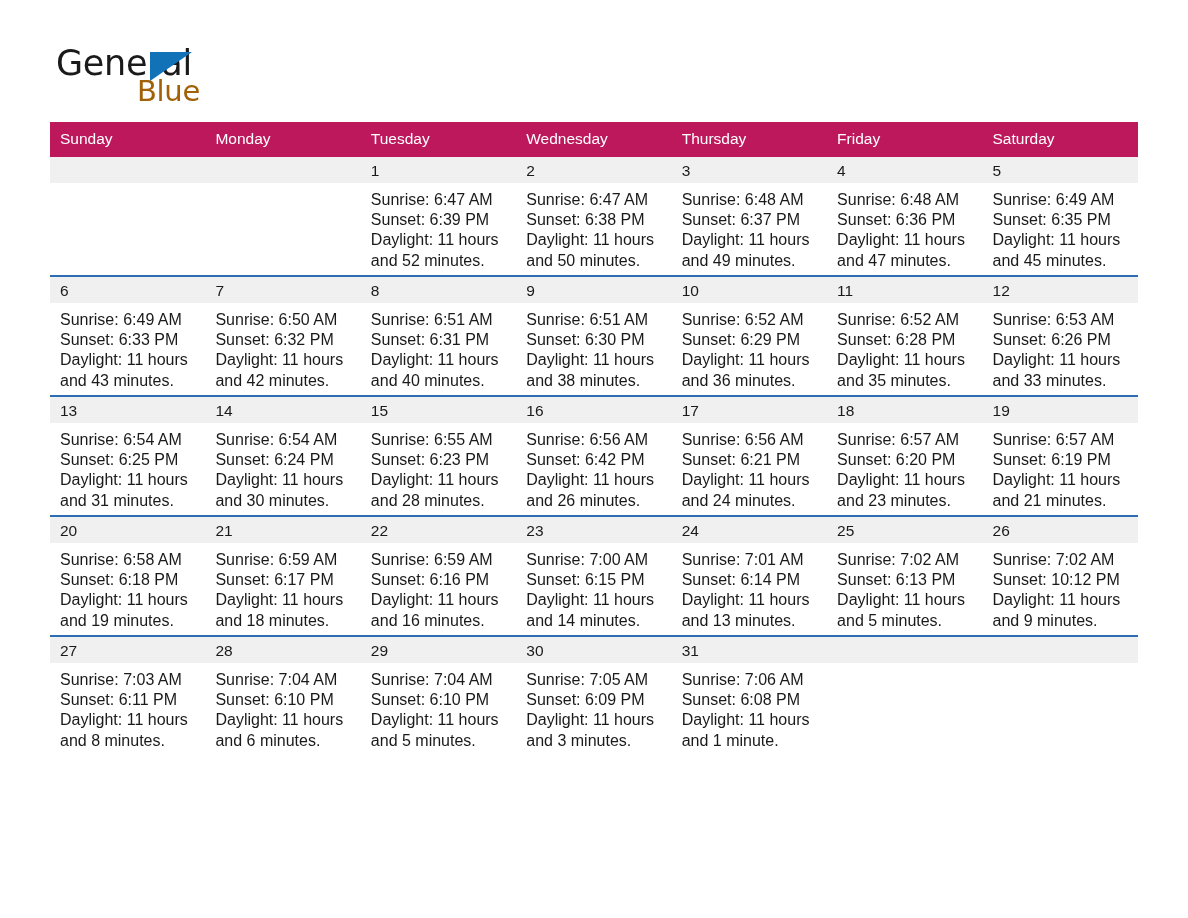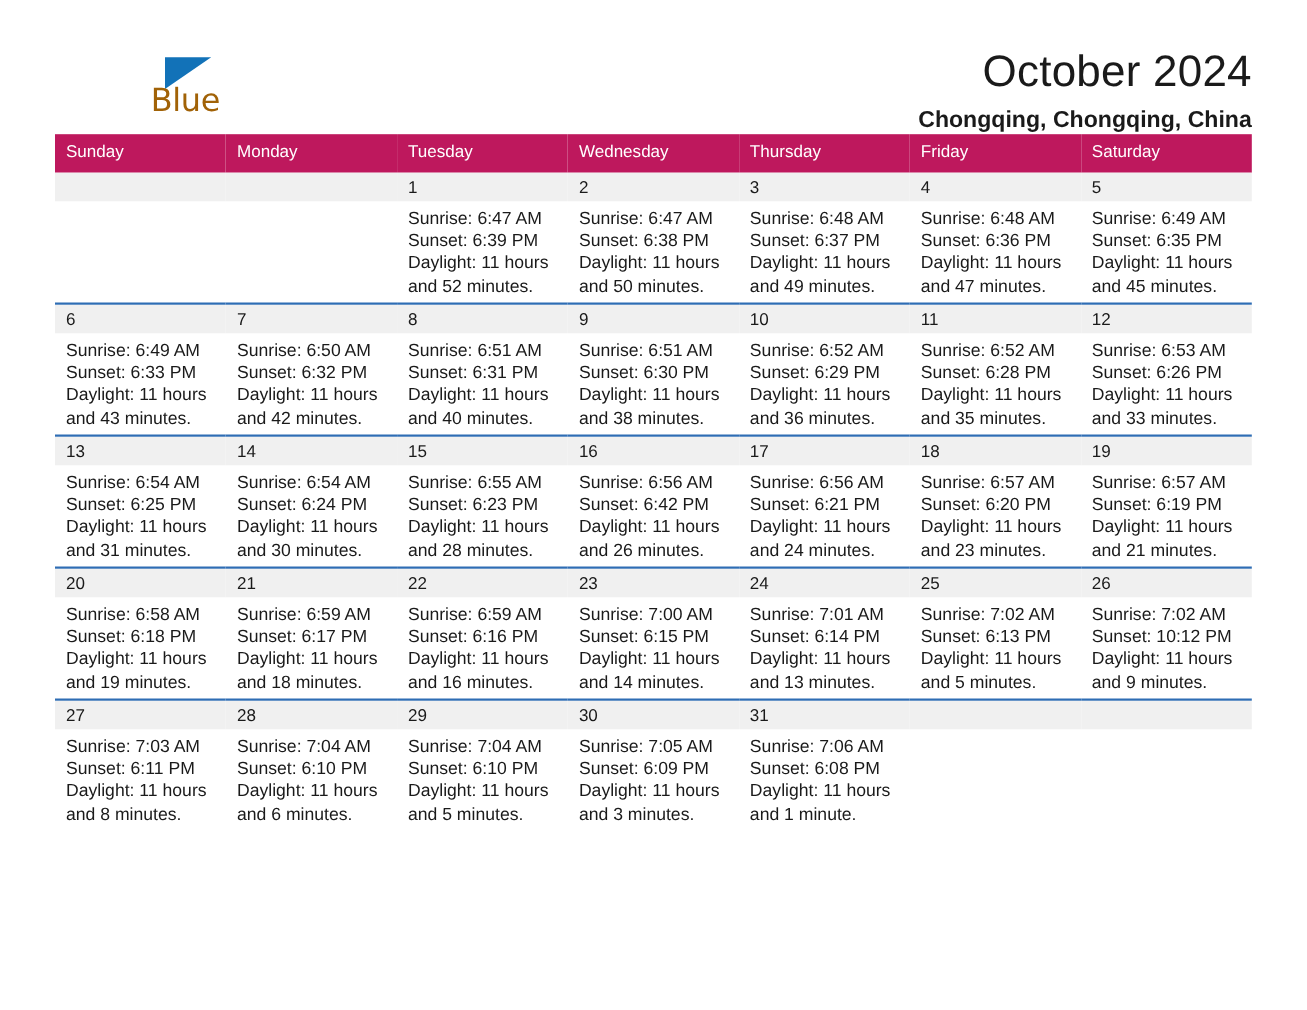--- a/index.html
+++ b/index.html
@@ -143,28 +143,25 @@
   }
 </style>
 </head>
 <body>
 
 <div class="page">
 
   <div class="masthead">
 
     <div class="logo">
+      <span class="logo-general">General</span>
       <span class="logo-tri-shape"></span>
       <span class="logo-blue">Blue</span>
     </div>
 
-    <div class="titles">
-      <div class="cal-title">October 2024</div>
-      <div class="cal-subtitle">Chongqing, Chongqing, China</div>
-    </div>
 
   </div>
 
   <table class="calendar">
     <thead>
       <tr>
         <th>Sunday</th>
         <th>Monday</th>
         <th>Tuesday</th>
         <th>Wednesday</th>

